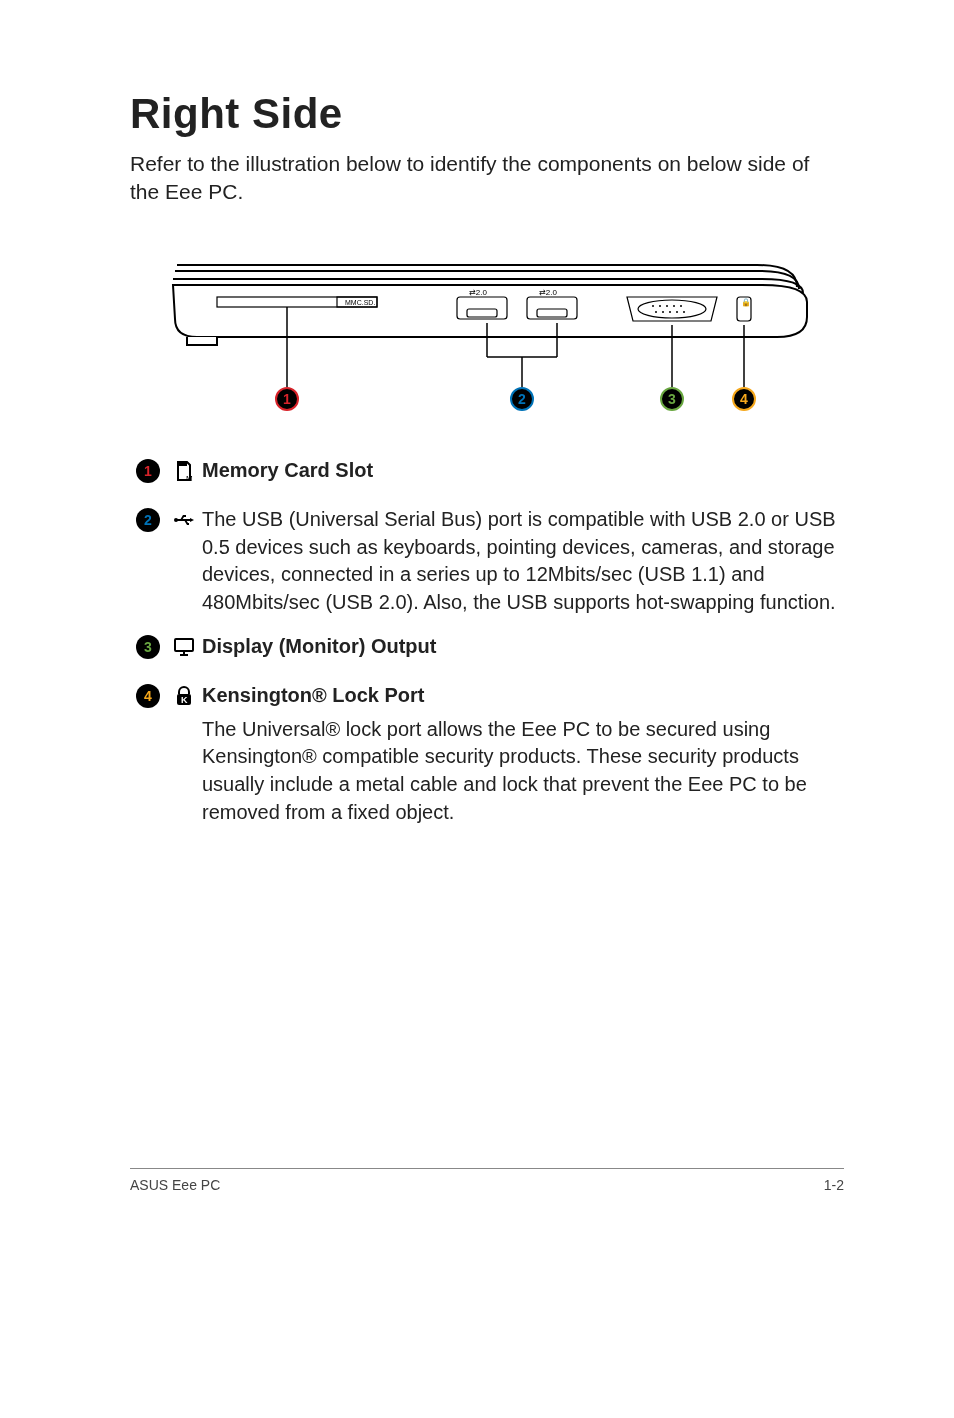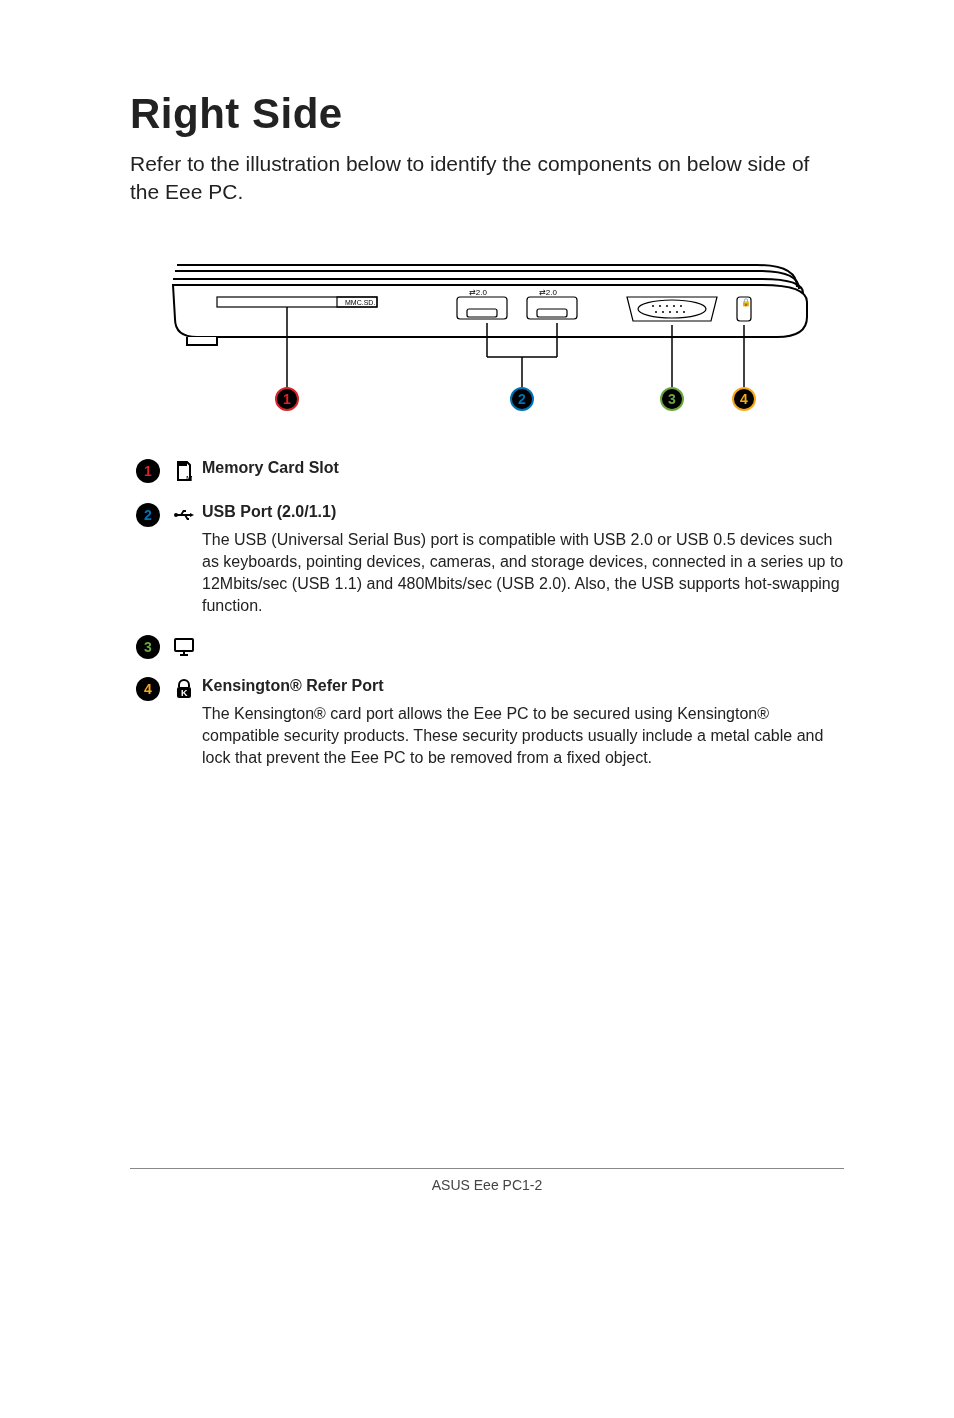--- a/index.html
+++ b/index.html
@@ -15,27 +15,27 @@
   
   .item { display: flex; margin-bottom: 16px; }
   .item .num { flex: 0 0 36px; display: flex; align-items: flex-start; justify-content: center; padding-top: 2px; }
   .item .icon { flex: 0 0 36px; display: flex; align-items: flex-start; justify-content: center; padding-top: 2px; }
   .badge { width: 24px; height: 24px; border-radius: 50%; display: flex; align-items: center; justify-content: center; font-weight: 700; font-size: 14px; color: #fff; }
   .badge.filled { background: #000; }
   .c1 { color: #d8232a; border-color:#d8232a; }
   .c2 { color: #0073b8; border-color:#0073b8; }
   .c3 { color: #6aa842; border-color:#6aa842; }
   .c4 { color: #f6a81c; border-color:#f6a81c; }
-  .item .text { flex: 1; font-size: 16px; line-height: 1.38; }
+  .item .text { flex: 1; font-size: 20px; line-height: 1.38; }
   .item .text .title { font-weight: 700; margin-bottom: 6px; }
   .item .text .body { }
 
   .icon svg { width: 24px; height: 24px; }
 
-  .footer { position: absolute; left: 130px; right: 110px; bottom: 60px; border-top: 1px solid #888; padding-top: 8px; display:flex; justify-content: center; font-size: 14px; color:#444; }
+  .footer { position: absolute; left: 130px; right: 110px; bottom: 60px; border-top: 1px solid #888; padding-top: 8px; display:flex; justify-content: space-between; font-size: 14px; color:#444; }
 
 </style>
 </head>
 <body>
 
 <div class="page">
 
   <h1>Right Side</h1>
   <p class="intro">Refer to the illustration below to identify the components on below side of the Eee PC.</p>
 
@@ -140,58 +140,58 @@
     <div class="icon">
       <svg viewBox="0 0 24 24" fill="#000">
           <circle cx="4" cy="12" r="2"></circle>
           <rect x="4" y="11" width="14" height="2"></rect>
           <path d="M8 12 l3 -5 h3 v2 h-2 l-2 3 z"></path>
           <path d="M12 12 l3 5 l2 -0 v-2 h-1 l-2 -3 z"></path>
           <path d="M18 10 l4 2 -4 2 z"></path>
         </svg>
     </div>
     <div class="text">
-      <div class="title">USB Port (2.0/1.1)</div>
       <div class="body">The USB (Universal Serial Bus) port is compatible with USB 2.0 or USB 0.5 devices such as keyboards, pointing devices, cameras, and storage devices, connected in a series up to 12Mbits/sec (USB 1.1) and 480Mbits/sec (USB 2.0). Also, the USB supports hot-swapping function.</div>
     </div>
   </div>
 
   <div class="item">
     <div class="num">
       <div class="badge filled">
           <span class="c3">3</span>
         </div>
     </div>
     <div class="icon">
       <svg viewBox="0 0 24 24" fill="none" stroke="#000" stroke-width="2">
           <rect x="3" y="4" width="18" height="12" rx="1"></rect>
           <line x1="8" y1="20" x2="16" y2="20"></line>
           <line x1="12" y1="16" x2="12" y2="20"></line>
         </svg>
     </div>
     <div class="text">
+      <div class="title">Display (Monitor) Output</div>
     </div>
   </div>
 
   <div class="item">
     <div class="num">
       <div class="badge filled">
           <span class="c4">4</span>
         </div>
     </div>
     <div class="icon">
       <svg viewBox="0 0 24 24" fill="#000">
           <path d="M7 10 V8 a5 5 0 0 1 10 0 v2" fill="none" stroke="#000" stroke-width="2"></path>
           <rect x="5" y="10" width="14" height="11" rx="2"></rect>
           <text x="9" y="19" font-size="9" fill="#fff" stroke="none" font-weight="700">K</text>
         </svg>
     </div>
     <div class="text">
-      <div class="title">Kensington® Refer Port</div>
-      <div class="body">The Kensington® card port allows the Eee PC to be secured using Kensington® compatible security products. These security products usually include a metal cable and lock that prevent the Eee PC to be removed from a fixed object.</div>
+      <div class="title">Kensington® Lock Port</div>
+      <div class="body">The Universal® lock port allows the Eee PC to be secured using Kensington® compatible security products. These security products usually include a metal cable and lock that prevent the Eee PC to be removed from a fixed object.</div>
     </div>
   </div>
 
   <div class="footer">
     <span>ASUS Eee PC</span>
     <span>1-2</span>
   </div>
 
 </div>
 

